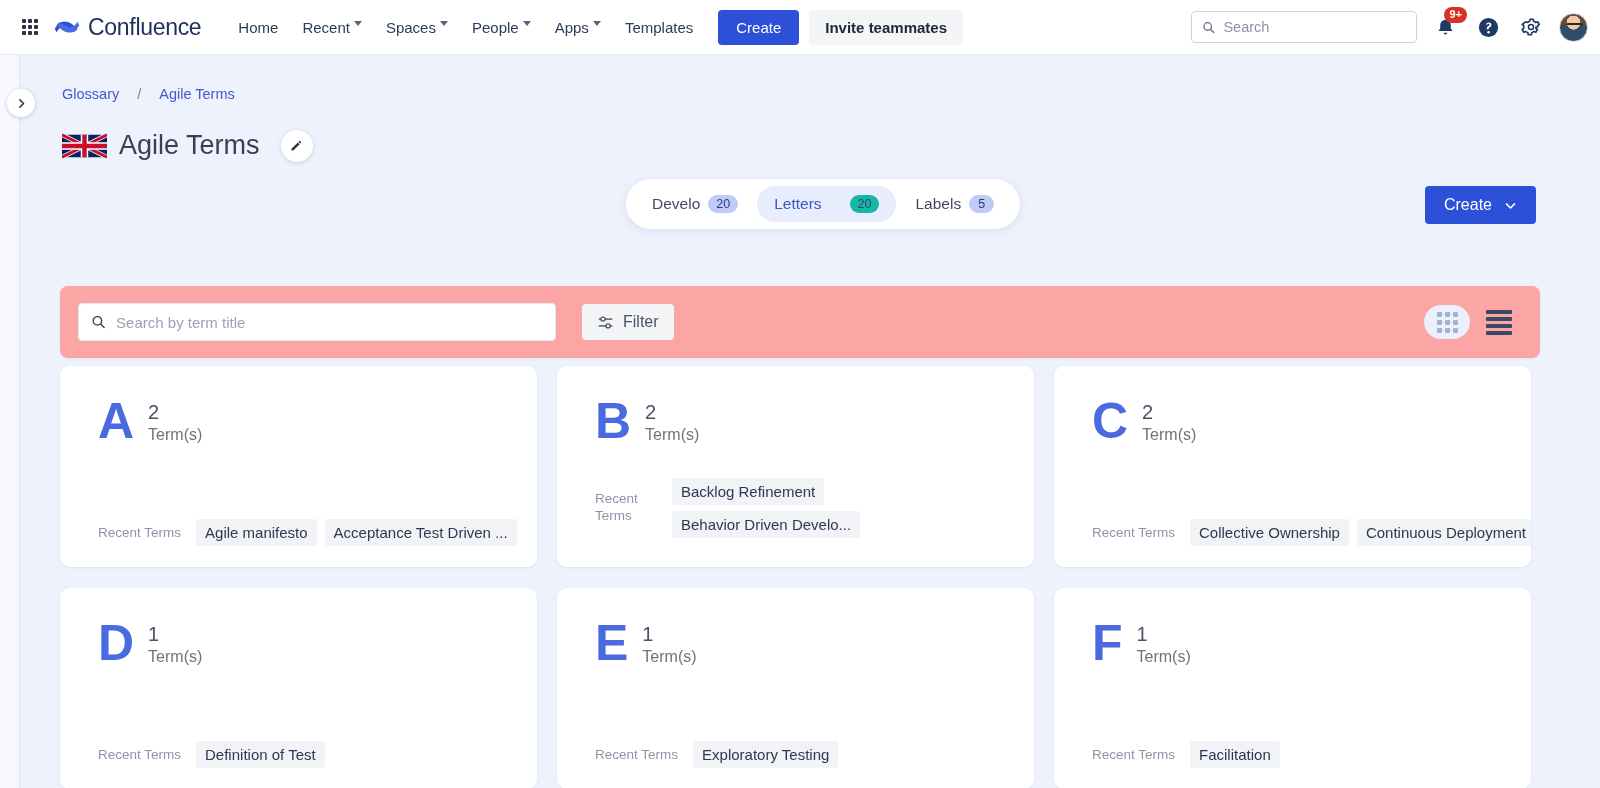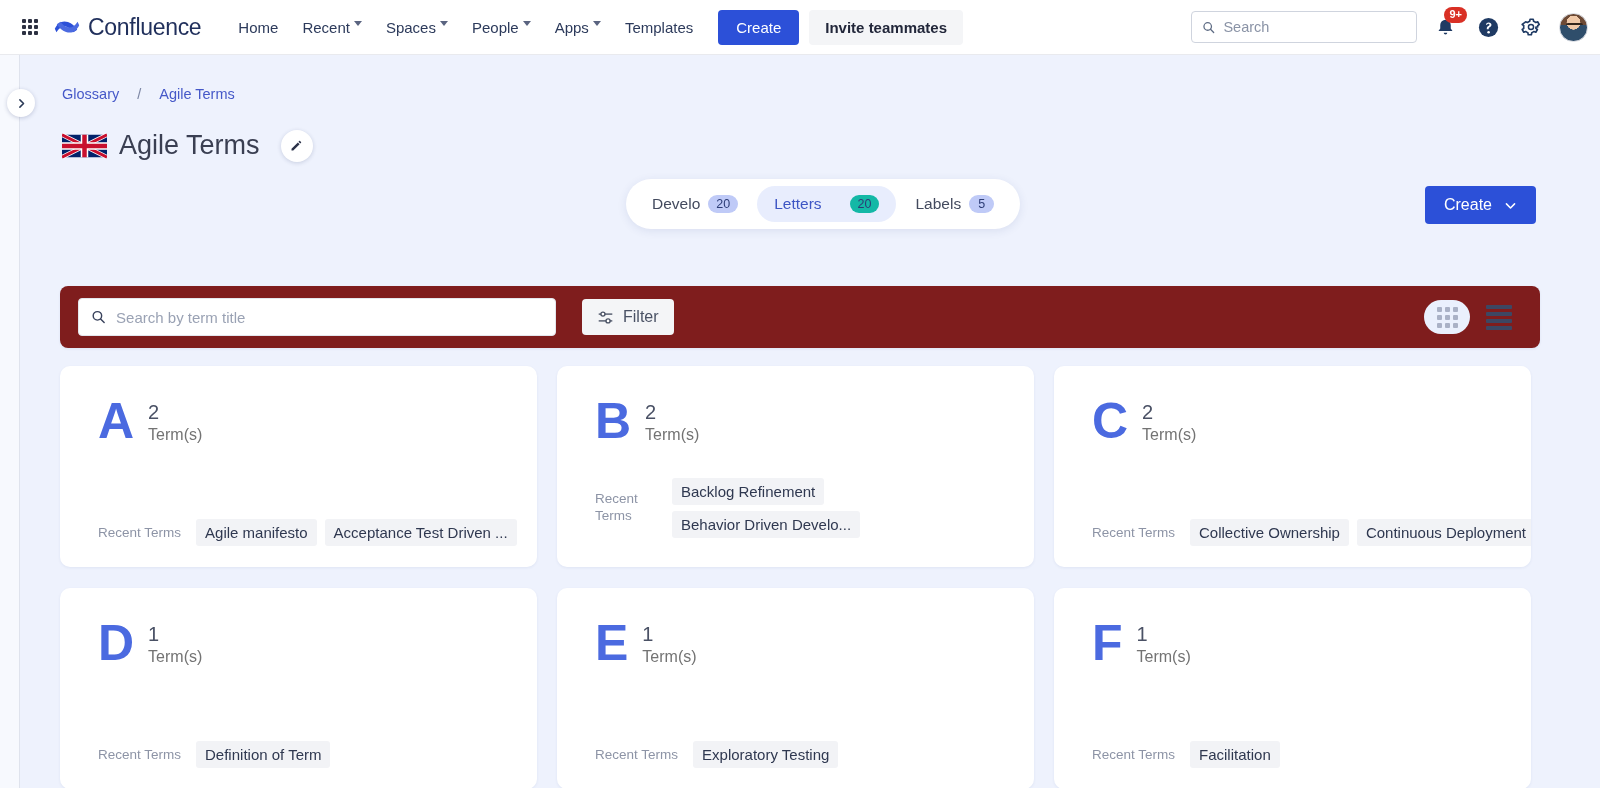--- a/index.html
+++ b/index.html
@@ -138,22 +138,22 @@
   .btn-create-page {
     position: absolute; right: 64px; top: 131px;
     background: #2c50d8; color: #fff; border: none; cursor: pointer;
     font-size: 16px; padding: 0 19px; height: 38px; border-radius: 4px;
     display: flex; align-items: center; gap: 12px;
   }
 
   
   .toolbar {
     position: absolute; left: 39px; top: 231px;
-    width: 1480px; height: 62px;
-    background: #7f1d1d; border-radius: 8px;
+    width: 1480px; height: 72px;
+    background: #fca5a5; border-radius: 8px;
     box-shadow: 0 1px 3px rgba(35,57,128,0.07);
     display: flex; align-items: center; padding: 0 18px;
   }
   .term-search {
     width: 478px; height: 38px; border: 1px solid #e3e6ed; border-radius: 4px;
     display: flex; align-items: center; gap: 10px; padding: 0 12px; cursor: text; background: #fff;
   }
   .term-search input {
     border: none; outline: none; background: transparent; width: 100%;
     font-size: 15px; color: #303a52; font-family: inherit;
@@ -450,21 +450,21 @@
       <div class="card-head">
         <div class="big-letter">D</div>
         <div class="count-block">
           <div class="count-num">1</div>
           <div class="count-label">Term(s)</div>
         </div>
       </div>
       <div class="recent-row">
         <span class="recent-label">Recent Terms</span>
         <div class="chips">
-          <span class="chip">Definition of Term</span>
+          <span class="chip">Definition of Test</span>
         </div>
       </div>
     </div>
 
     <div class="letter-card">
       <div class="card-head">
         <div class="big-letter">E</div>
         <div class="count-block">
           <div class="count-num">1</div>
           <div class="count-label">Term(s)</div>

